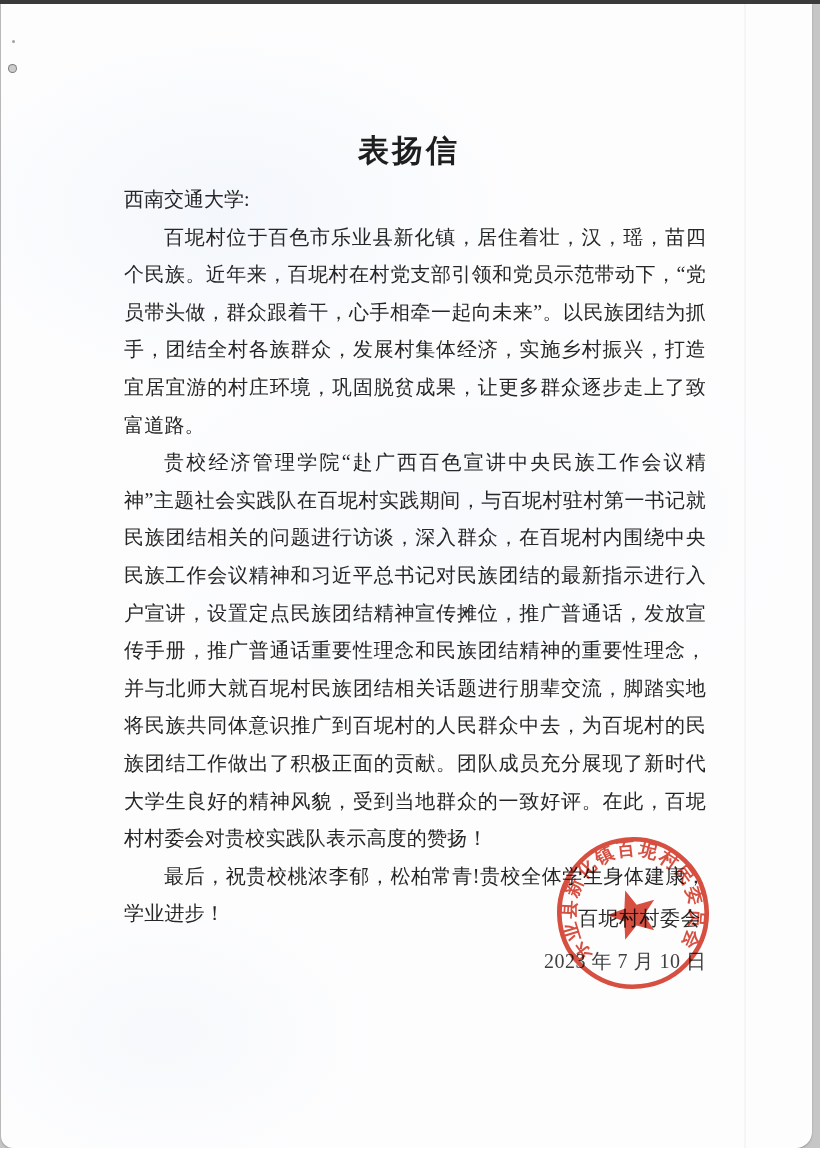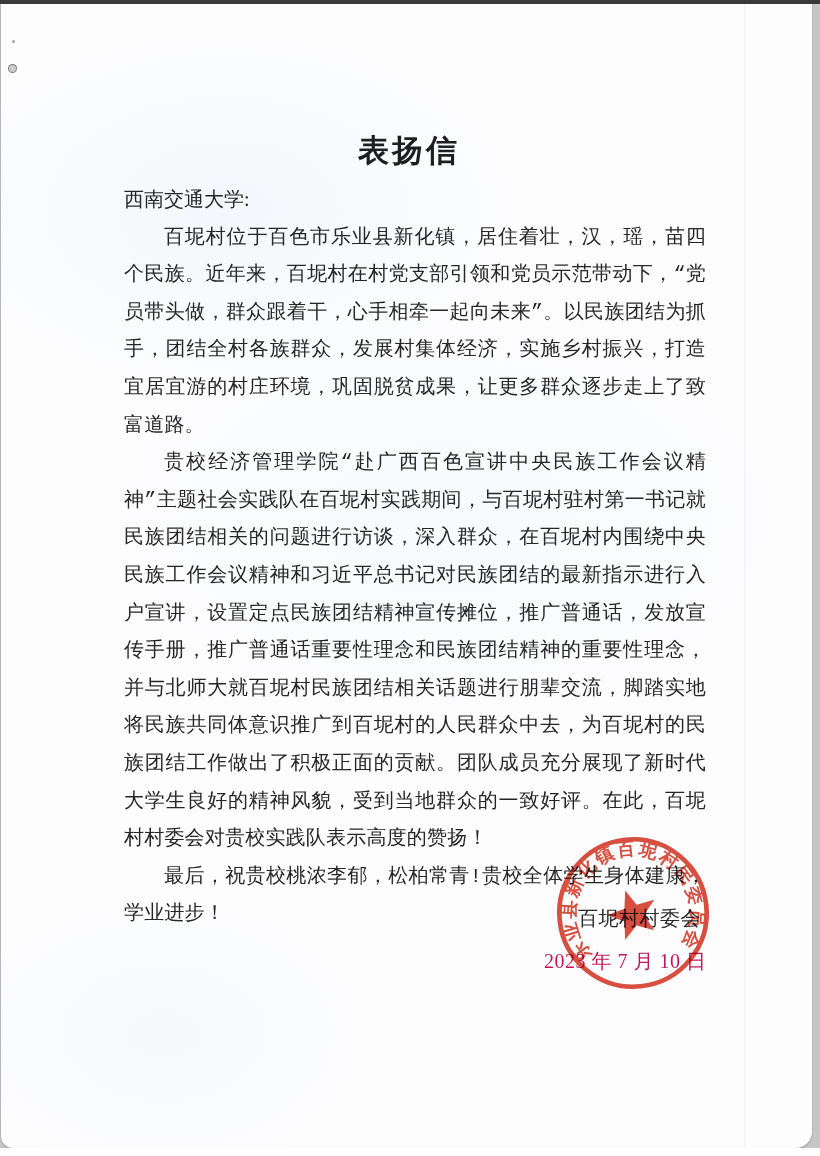--- a/index.html
+++ b/index.html
@@ -43,29 +43,29 @@
     color:#262626;
   }
   .letter-title {
     font-family:"Liberation Sans","DejaVu Sans",sans-serif;
     font-size:31px; font-weight:700; letter-spacing:3px;
     text-align:center; line-height:38px; color:#1e1e1e;
     margin-bottom:11px;
   }
   .letter-body { font-size:20px; line-height:37.6px;margin-left:12px; }
   .salutation { text-align:left; }
-  .para { text-align:justify; text-indent:2em; letter-spacing:.2px;font-family:Liberation Mono, monospace; }
+  .para { text-align:justify; text-indent:2em; letter-spacing:.2px; }
 
   .signature {
     position:absolute; left:578px; top:905px;
     font-size:20px; color:#2a2a2a; letter-spacing:0.5px;
   }
   .date-line {
     position:absolute; left:544px; top:948px;
-    font-size:20px; color:#be185d; letter-spacing:0.5px;text-align:center;
+    font-size:20px; color:#404040; letter-spacing:0.5px;text-align:center;
   }
 
   .seal {
     position:absolute; left:550px; top:830px; width:166px; height:166px;
     mix-blend-mode:multiply; opacity:.92;
     transform:rotate(-6deg);
   }
 </style>
 </head>
 <body>

